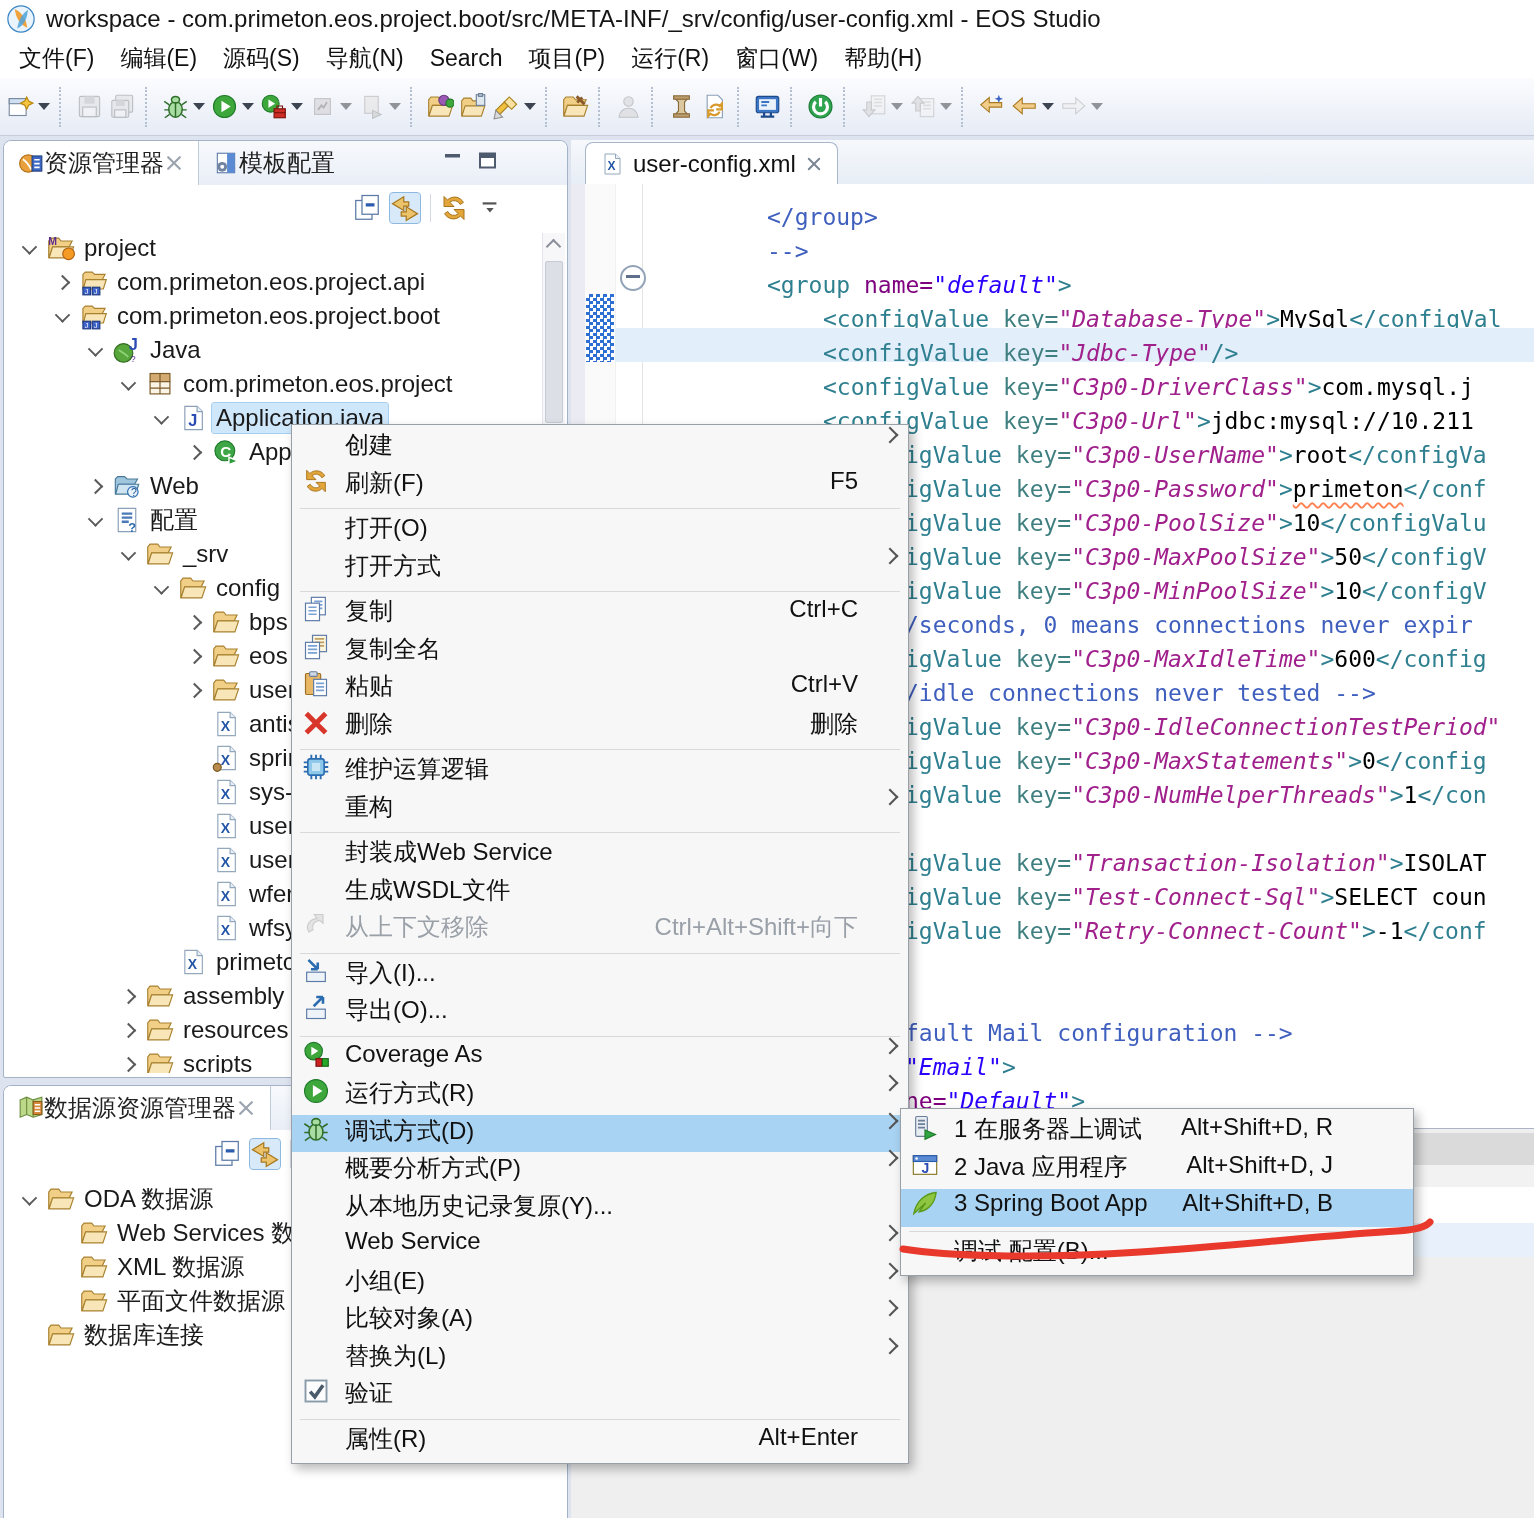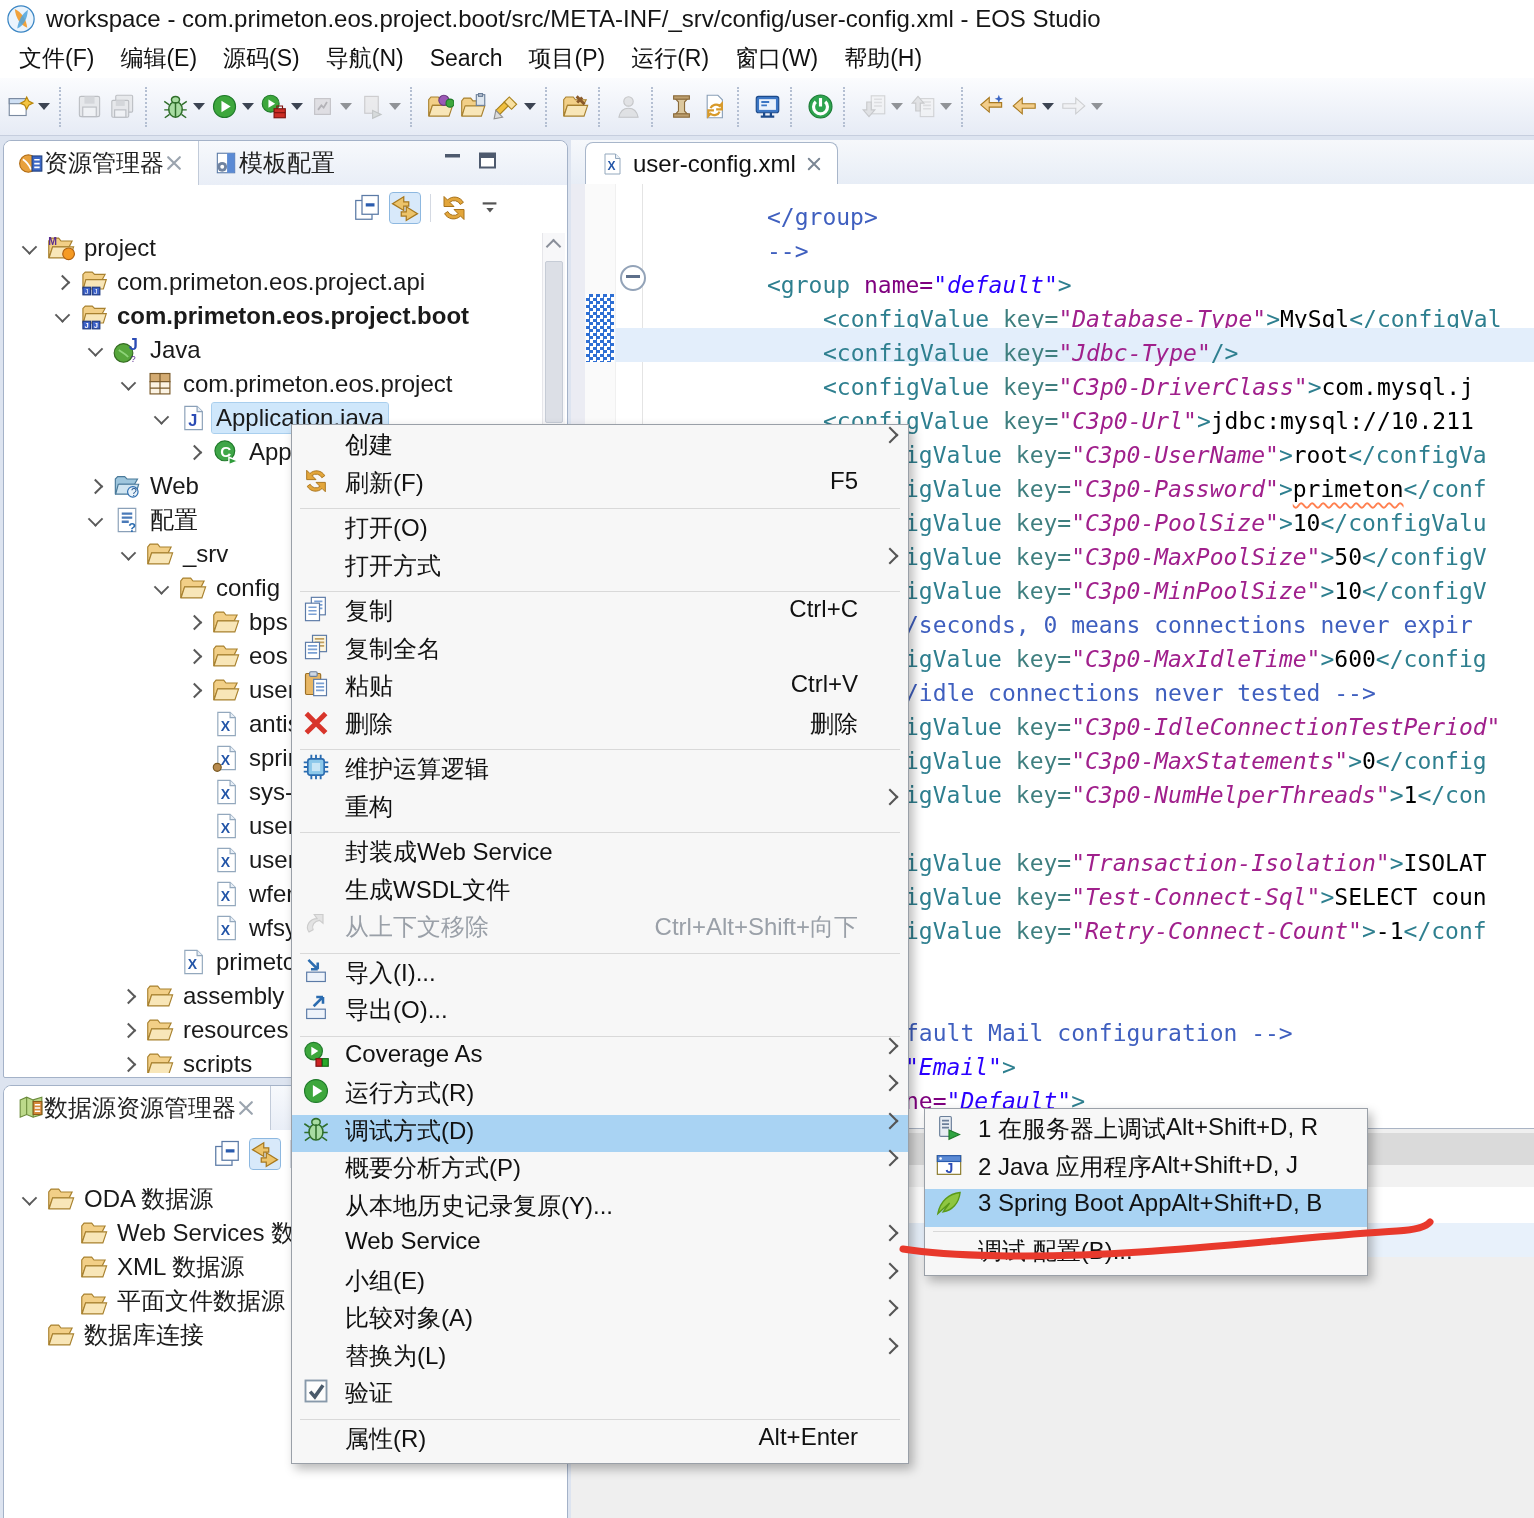--- a/index.html
+++ b/index.html
@@ -68,21 +68,21 @@
   .code-line.hl{background:#e3eefb}
   .code-text{position:absolute;top:8px}
   .cm{color:#3F5FBF}.tg{color:#2E7F8F}.at{color:#3F7F7F}.an{color:#7F007F}
   .kv{color:#A0208C;font-style:italic}.nv{color:#2A00FF;font-style:italic}.tx{color:#000}
   .sq{color:#000;text-decoration:underline;text-decoration-style:wavy;text-decoration-color:#ff8050;text-underline-offset:5px;text-decoration-thickness:1.5px}
   #bottom-panel{position:absolute;left:571px;top:992px;right:0;bottom:0;background:#efefef;border-top:1px solid #aab4c4}
   .band{position:absolute;left:0;right:0}
   
   .menu{position:absolute;background:#f7f7f7;border:1px solid #9aa0a8;box-shadow:4px 5px 10px rgba(0,0,0,.28);padding-top:4px;box-sizing:border-box;}
   #ctx-menu{left:291px;top:424px;width:618px;height:1040px;z-index:40}
-  #dbg-menu{left:924px;top:1108px;width:444px;height:168px;z-index:45}
+  #dbg-menu{left:900px;top:1108px;width:514px;height:168px;z-index:45}
   .mrow{height:37.5px;display:flex;align-items:flex-start;font-size:24px;color:#111;padding:0 12px 0 10px}
   #dbg-menu .mrow{height:38px}
   .mrow.hl{background:#a9d3f3}
   .mrow.dis{color:#9aa0a8}
   .mrow.dis .mi-icon{opacity:.45;filter:grayscale(1)}
   .mi-icon{width:30px;height:28px;margin-right:13px;flex:none}
   .mi-icon svg{width:28px;height:28px}
   .mi-label{white-space:nowrap}
   .mi-accel{margin-left:auto;padding-right:26px;white-space:nowrap}
   #dbg-menu .mi-accel{padding-right:56px}
@@ -491,21 +491,21 @@
                 <path d="M2.5 18V5.5l2-2h6l2 2h9l-2.5 4.5h-13z" fill="#f2cf87" stroke="#a8812f"></path>
                 <path d="M5 10h17.5L20 18H2.8z" fill="#f8e6b8" stroke="#a8812f"></path>
                 <rect x="2.5" y="16.5" width="6.5" height="6.5" fill="#3f63c8" stroke="#1f3a80"></rect>
                 <rect x="10.5" y="16.5" width="6.5" height="6.5" fill="#3f63c8" stroke="#1f3a80"></rect>
                 <text x="4" y="22.5" font-size="6" fill="#fff" font-family="sans-serif">J</text>
                 <text x="12" y="22.5" font-size="6" fill="#fff" font-family="sans-serif">J</text>
               </svg>
             </span>
             <span class="tlabel">com.primeton.eos.project.api</span>
           </div>
-          <div class="trow" style="padding-left: 47px; font-weight: bold;">
+          <div class="trow" style="padding-left: 47px;">
             <span class="chevbox">
               <span class="chev open"></span>
             </span>
             <span class="ticon">
               <svg viewBox="0 0 24 24">
                 <path d="M2.5 18V5.5l2-2h6l2 2h9l-2.5 4.5h-13z" fill="#f2cf87" stroke="#a8812f"></path>
                 <path d="M5 10h17.5L20 18H2.8z" fill="#f8e6b8" stroke="#a8812f"></path>
                 <rect x="2.5" y="16.5" width="6.5" height="6.5" fill="#3f63c8" stroke="#1f3a80"></rect>
                 <rect x="10.5" y="16.5" width="6.5" height="6.5" fill="#3f63c8" stroke="#1f3a80"></rect>
                 <text x="4" y="22.5" font-size="6" fill="#fff" font-family="sans-serif">J</text>
@@ -847,21 +847,21 @@
           <div class="trow" style="padding-left: 47px;">
             <span class="chevbox"></span>
             <span class="ticon">
               <svg viewBox="0 0 24 24">
                 <path d="M1.5 20.5V6l2-2.5h6.5l2 2.5h9.5l-2.5 5h-14z" fill="#f2cf87" stroke="#a8812f"></path>
                 <path d="M4.8 11h18l-3.2 9.5H1.8z" fill="#f8e6b8" stroke="#a8812f"></path>
               </svg>
             </span>
             <span class="tlabel">XML 数据源</span>
           </div>
-          <div class="trow" style="padding-left: 47px; align-items: flex-end;">
+          <div class="trow" style="padding-left: 47px;">
             <span class="chevbox"></span>
             <span class="ticon">
               <svg viewBox="0 0 24 24">
                 <path d="M1.5 20.5V6l2-2.5h6.5l2 2.5h9.5l-2.5 5h-14z" fill="#f2cf87" stroke="#a8812f"></path>
                 <path d="M4.8 11h18l-3.2 9.5H1.8z" fill="#f8e6b8" stroke="#a8812f"></path>
               </svg>
             </span>
             <span class="tlabel">平面文件数据源</span>
           </div>
           <div class="trow" style="padding-left: 14px;">

